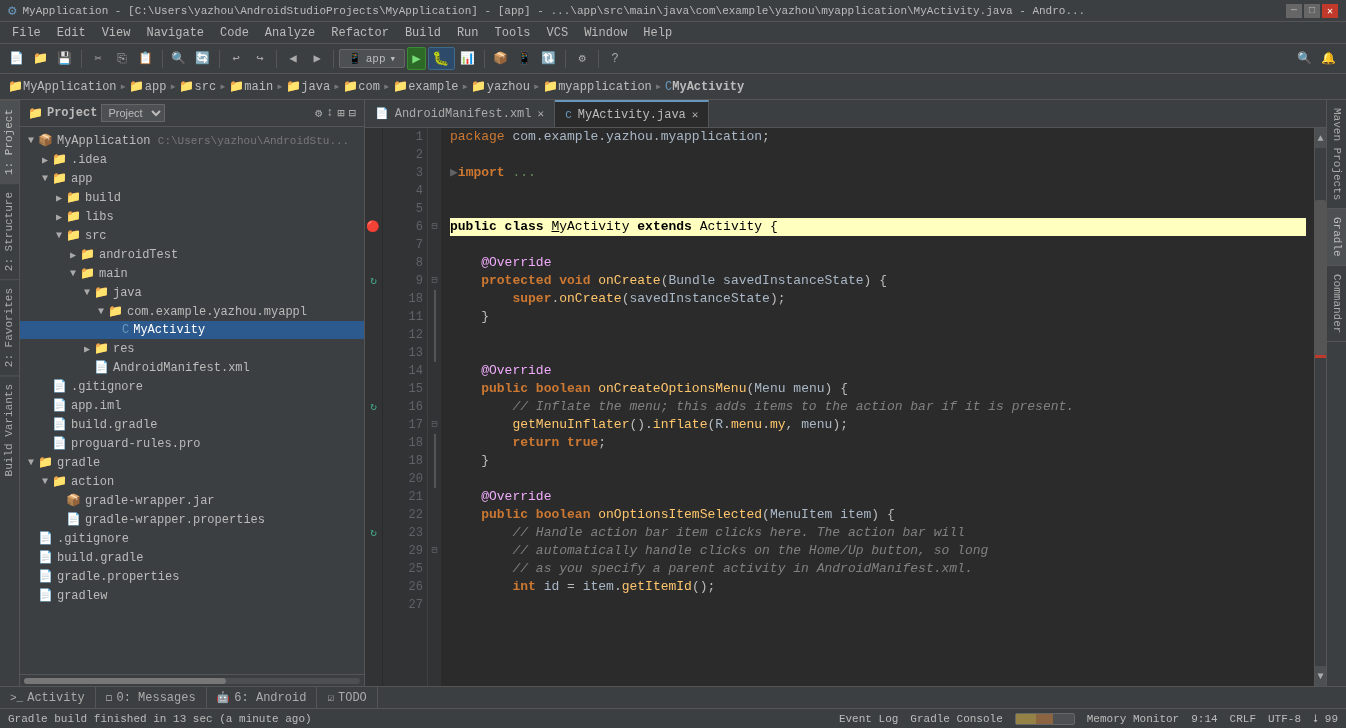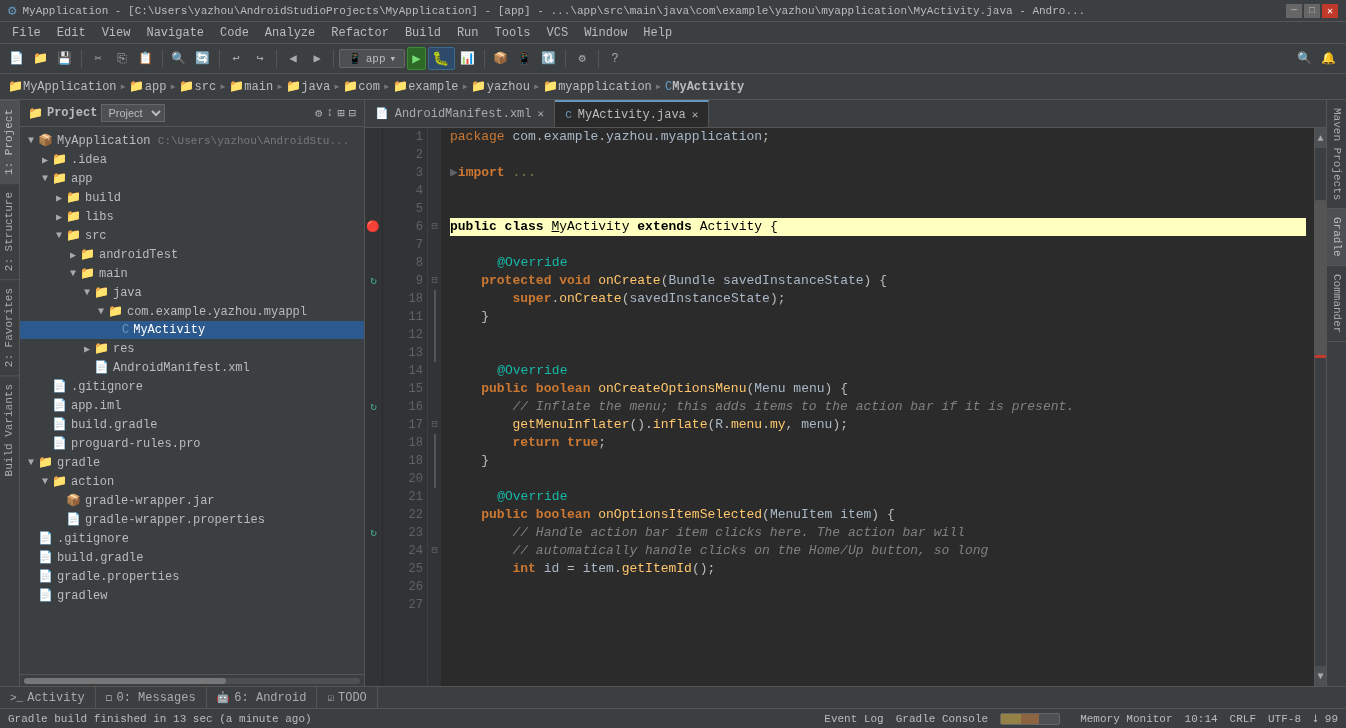--- a/index.html
+++ b/index.html
@@ -78,21 +78,21 @@
     
     
     #gutter-icons { width: 18px; background: #313335; font-size: 11px; line-height: 18px; color: #606366; overflow: hidden; border-right: 1px solid #2b2b2b; }
     
     
     .kw { color: #cc7832; font-weight: bold; }
     .kw2 { color: #cc7832; }
     .cls { color: #a9b7c6; }
     .cmt { color: #808080; font-style: italic; }
     .str { color: #6a8759; }
-    .ann { color: #14b8a6; margin-left: 16px; }
+    .ann { color: #f0abfc; }
     .pkg { color: #a9b7c6; }
     .method { color: #ffc66d; }
     .param { color: #a9b7c6; }
 
     
     #right-sidebar { width: 20px; background: #3c3f41; display: flex; flex-direction: column; border-left: 1px solid #555; }
     .right-tab { writing-mode: vertical-rl; padding: 8px 3px; font-size: 11px; cursor: pointer; color: #aaa; white-space: nowrap; border-bottom: 1px solid #555; }
     .right-tab.active { color: #bbbbbb; background: #4c5052; }
 
     
@@ -481,21 +481,21 @@
         <div>14</div>
         <div>15</div>
         <div>16</div>
         <div>17</div>
         <div>18</div>
         <div>18</div>
         <div>20</div>
         <div>21</div>
         <div>22</div>
         <div>23</div>
-        <div>24</div>
+        <div>29</div>
         <div>25</div>
         <div>26</div>
         <div>27</div>
       </div>
 
       <div style="width:14px;background:#313335;line-height:18px;color:#606366;overflow:hidden;font-size:10px;border-right:1px solid #2b2b2b;">
         <div style="height:18px;"></div>
         <div style="height:18px;"></div>
         <div style="height:18px;"></div>
         <div style="height:18px;"></div>
@@ -534,20 +534,21 @@
         <div class="code-line">    <span class="kw">public boolean</span> <span class="method">onCreateOptionsMenu</span>(<span class="cls">Menu</span> <span class="param">menu</span>) {</div>
         <div class="code-line">        <span class="cmt">// Inflate the menu; this adds items to the action bar if it is present.</span></div>
         <div class="code-line">        <span class="method">getMenuInflater</span>().<span class="method">inflate</span>(<span class="cls">R</span>.<span class="method">menu</span>.<span class="method">my</span>, <span class="param">menu</span>);</div>
         <div class="code-line">        <span class="kw">return</span> <span class="kw">true</span>;</div>
         <div class="code-line">    }</div>
         <div class="code-line">&nbsp;</div>
         <div class="code-line">    <span class="ann">@Override</span></div>
         <div class="code-line">    <span class="kw">public boolean</span> <span class="method">onOptionsItemSelected</span>(<span class="cls">MenuItem</span> <span class="param">item</span>) {</div>
         <div class="code-line">        <span class="cmt">// Handle action bar item clicks here. The action bar will</span></div>
         <div class="code-line">        <span class="cmt">// automatically handle clicks on the Home/Up button, so long</span></div>
+        <div class="code-line">        <span class="cmt">// as you specify a parent activity in AndroidManifest.xml.</span></div>
         <div class="code-line">        <span class="kw">int</span> <span class="param">id</span> = <span class="param">item</span>.<span class="method">getItemId</span>();</div>
       </div>
 
       <div style="width:12px;background:#3c3f41;border-left:1px solid #555;position:relative;display:flex;flex-direction:column;">
         <div style="height:20px;background:#4c5052;cursor:pointer;font-size:10px;display:flex;align-items:center;justify-content:center;color:#aaa;">▲</div>
         <div style="flex:1;position:relative;">
           <div style="position:absolute;top:10%;width:100%;height:30%;background:#555;border-radius:2px;"></div>
 
           <div style="position:absolute;top:40%;width:100%;height:3px;background:#c0392b;"></div>
         </div>
@@ -583,25 +584,25 @@
   </div>
 </div>
 
 <div id="status-bar">
   <div id="status-left">
     <span>Gradle build finished in 13 sec (a minute ago)</span>
   </div>
   <div id="status-right">
     <span>Event Log</span>
     <span>Gradle Console</span>
-    <span style="display:flex;align-items:center;gap:20px;">
+    <span style="display:flex;align-items:center;gap:12px;">
       <span style="display:inline-block;width:60px;height:12px;background:#4c5052;border:1px solid #666;border-radius:2px;position:relative;">
         <span style="position:absolute;left:0;top:0;width:35%;height:100%;background:#5a8a5a;"></span>
         <span style="position:absolute;left:0;top:0;width:65%;height:100%;background:#cc7832;opacity:0.5;"></span>
       </span>
       <span>Memory Monitor</span>
     </span>
-    <span>10:14</span>
+    <span>9:14</span>
     <span>CRLF</span>
     <span>UTF-8</span>
     <span>⭣ 99</span>
   </div>
 </div>
 
 </body></html>

